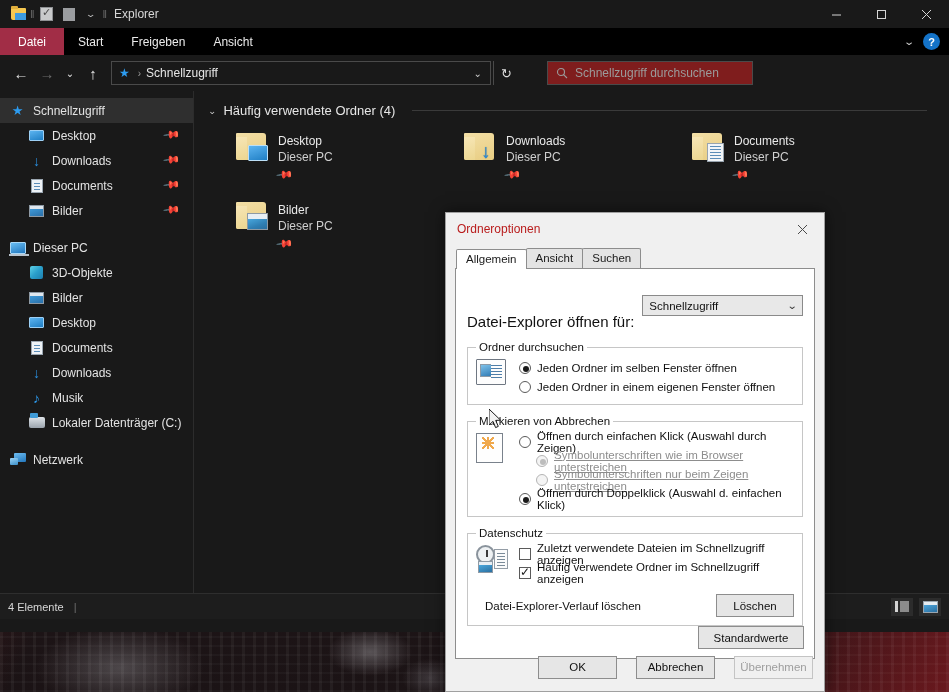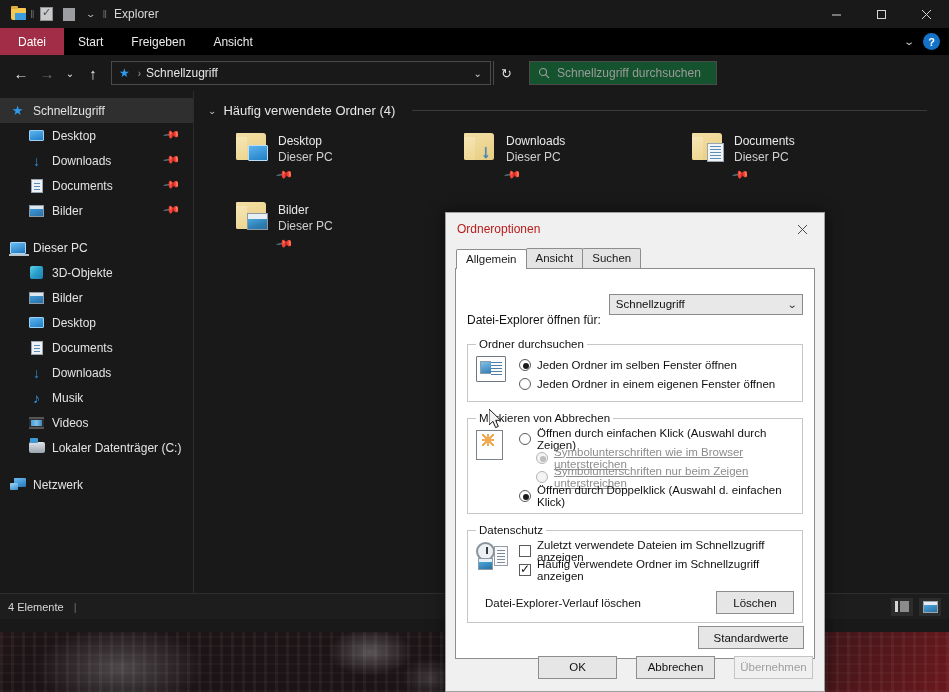--- a/index.html
+++ b/index.html
@@ -130,22 +130,22 @@
   .star-ico { color: #2d9cf0; font-size: 12px; padding: 0 3px; }
   .crumb-sep { color: #9a9a9a; font-size: 10px; padding: 0 5px; }
   .addr-right { margin-left: auto; display: flex; align-items: center; gap: 2px; }
   .addr-chev { color: #cfcfcf; font-size: 10px; padding: 0 4px; }
   .refresh-btn {
     width: 26px; height: 24px; border-left: 1px solid #4a4a4a;
     display: flex; align-items: center; justify-content: center;
     color: #dcdcdc; font-size: 13px; margin-left: 2px;
   }
   .searchbox {
-    width: 188px; height: 24px; margin-left: 10px;
-    border: 1px solid #4a4a4a; background: #14532d;
+    width: 206px; height: 24px; margin-left: 28px;
+    border: 1px solid #4a4a4a; background: #7f1d1d;
     display: flex; align-items: center; gap: 7px; padding: 0 8px;
     font-size: 12px; color: #9b9b9b;
   }
 
   
   .split { display: flex; height: 502px; }
 
   
   .sidebar {
     width: 194px; background: #191919;
@@ -365,21 +365,21 @@
     border-radius: 2px 2px 0 0;
   }
   .dlg-tab.active { background: #fff; position: relative; top: 1px; z-index: 3; }
   .dlg-panel {
     margin: 0 9px 0 9px; background: #fff; border: 1px solid #8d8d8d;
     height: 391px; padding: 12px 11px 0 11px; position: relative;
   }
   .row-open {
     display: flex; align-items: center; gap: 8px; margin-bottom: 11px;
   }
-  .row-open label { font-size: 12px; color: #111; margin-top: 32px; }
+  .row-open label { font-size: 15px; color: #111; margin-top: 32px; }
   .dd {
     flex: 1; height: 21px; background: #e8e8e8; border: 1px solid #8a8a8a;
     display: flex; align-items: center; padding: 0 6px;
     font-size: 11.5px; color: #111;
   }
   .dd .dd-chev { margin-left: auto; font-size: 10px; color: #3a3a3a; transform: scaleX(1.3); }
 
   fieldset.grp {
     border: 1px solid #c6c6c6; margin: 0 0 10px 0; padding: 4px 8px 8px 8px;
   }
@@ -649,26 +649,20 @@
         <span class="sb-label">Downloads</span>
       </div>
       <div class="sb-item child2">
         <span class="sb-ico">
             <span class="g-music">♪</span>
           </span>
         <span class="sb-label">Musik</span>
       </div>
       <div class="sb-item child2">
         <span class="sb-ico">
-            <span class="g-video"></span>
-          </span>
-        <span class="sb-label">Videos</span>
-      </div>
-      <div class="sb-item child2">
-        <span class="sb-ico">
             <span class="g-drivec"></span>
           </span>
         <span class="sb-label">Lokaler Datenträger (C:)</span>
       </div>
 
       <div class="sb-gap"></div>
 
       <div class="sb-item root">
         <span class="sb-ico">
             <span class="g-net"></span>

